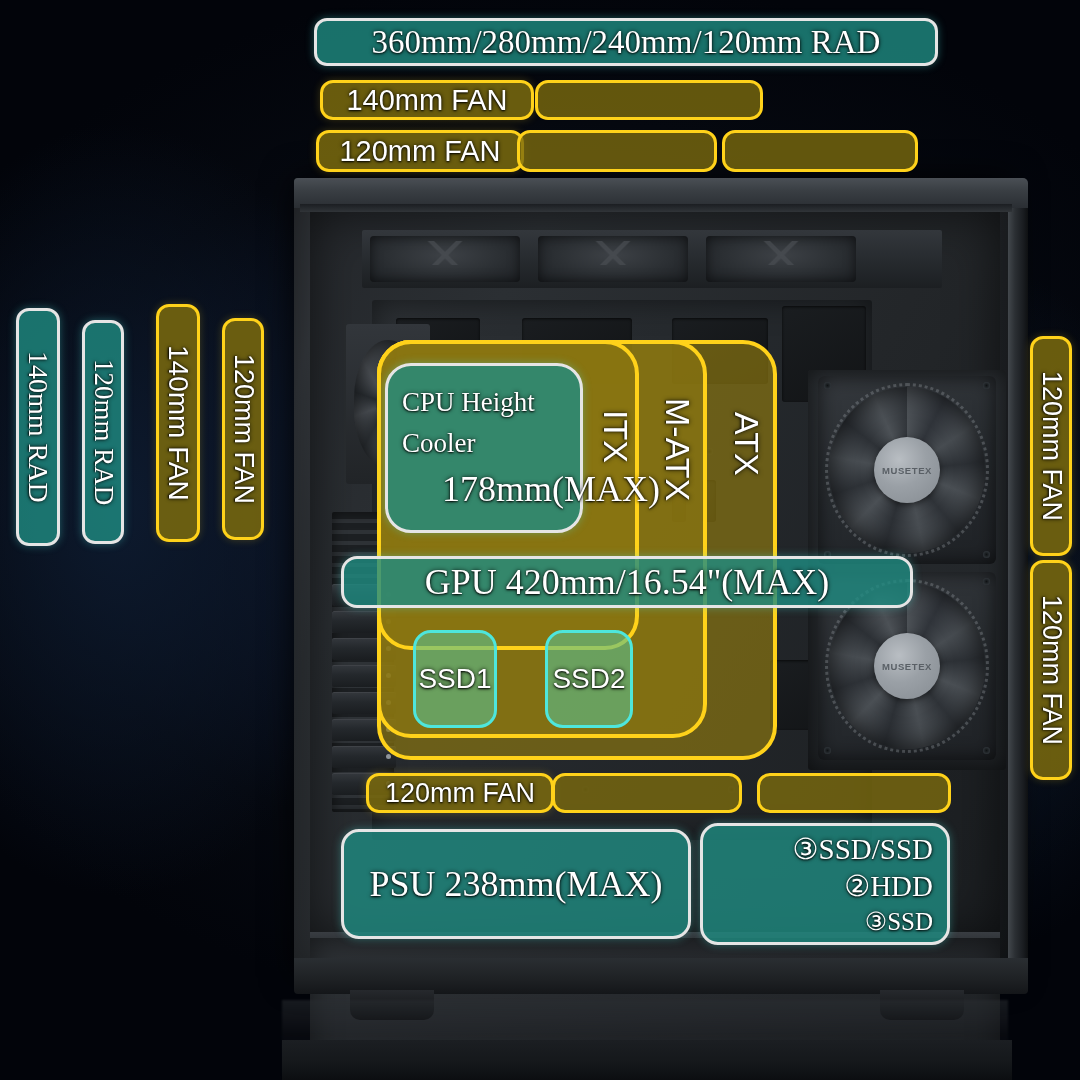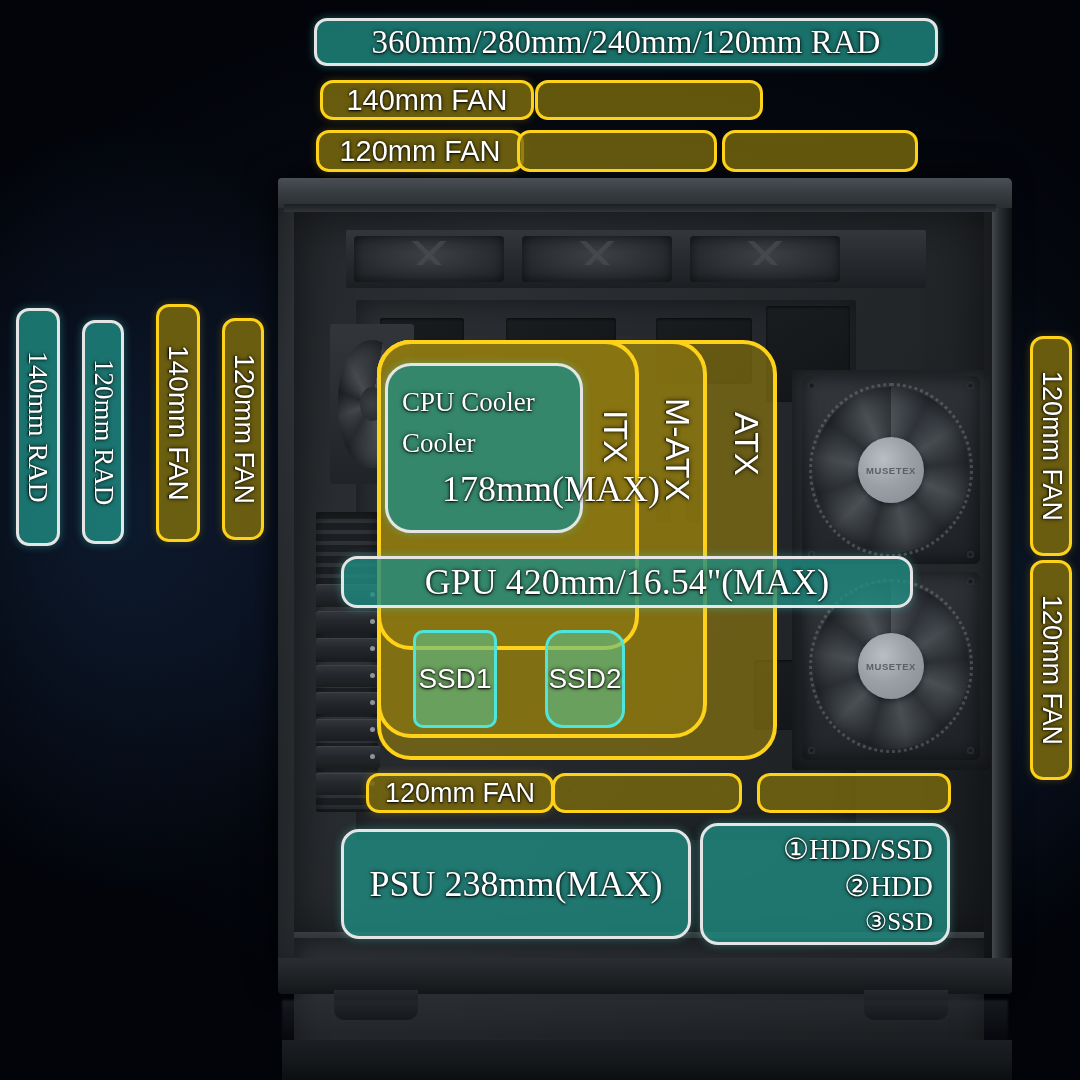--- a/index.html
+++ b/index.html
@@ -21,21 +21,21 @@
   .bg-glow-l {
     position:absolute; left:-140px; top:120px; width:520px; height:780px;
     background:radial-gradient(ellipse at center,#0d1a2e 0%,rgba(8,15,28,0) 70%);
   }
   .bg-glow-r {
     position:absolute; right:-120px; top:260px; width:460px; height:700px;
     background:radial-gradient(ellipse at center,#0c1829 0%,rgba(8,15,28,0) 70%);
   }
 
   
-  .case { position:absolute; left:278px; top:178px; width:734px; height:818px; }
+  .case { position:absolute; left:294px; top:178px; width:734px; height:818px; }
 
   .case-body {
     position:absolute; left:0; top:0; width:718px; height:800px;
     background:linear-gradient(104deg,#2a2d31 0%,#35393e 6%,#2e3236 14%,#26292d 55%,#1e2125 88%,#15181b 100%);
     border-radius:4px 4px 3px 3px;
     box-shadow:0 0 32px rgba(0,0,0,.85), inset 0 0 60px rgba(0,0,0,.45);
   }
   
   .case-side {
     position:absolute; left:714px; top:4px; width:20px; height:790px;
@@ -366,36 +366,36 @@
   <div class="mb-label" style="left:727px; top:412px;">ATX</div>
 
   <div class="mb" style="left:377px; top:340px; width:330px; height:398px;"></div>
   <div class="mb-label" style="left:658px; top:398px;">M-ATX</div>
 
   <div class="mb" style="left:377px; top:340px; width:262px; height:310px;"></div>
   <div class="mb-label" style="left:596px; top:410px;">ITX</div>
 
   <div class="lbl teal" style="left:385px; top:363px; width:198px; height:170px; border-radius:26px;
               flex-direction:column; align-items:flex-start; justify-content:center; padding-left:14px; gap:14px;">
-    <span style="font-size:27px;">CPU Cooler</span>
+    <span style="font-size:27px;">CPU Height</span>
     <span style="font-size:27px;">Cooler</span>
     <span style="font-size:36px;margin-left:40px;">178mm(MAX)</span>
   </div>
 
   <div class="lbl teal" style="left:341px; top:556px; width:572px; height:52px; font-size:36px; border-radius:16px;">GPU 420mm/16.54"(MAX)</div>
 
-  <div class="lbl teal-soft" style="left:413px; top:630px; width:84px; height:98px; font-size:28px; border-radius:10px;">SSD1</div>
-  <div class="lbl teal-soft" style="left:545px; top:630px; width:80px; height:98px; font-size:28px; border-radius:18px;">SSD2</div>
+  <div class="lbl teal-soft" style="left:413px; top:630px; width:84px; height:98px; font-size:28px; border-radius:18px;">SSD1</div>
+  <div class="lbl teal-soft" style="left:545px; top:630px; width:88px; height:98px; font-size:28px; border-radius:18px;">SSD2</div>
 
   <div class="lbl gold" style="left:358px; top:773px; width:188px; height:40px; font-size:27px;">120mm FAN</div>
   <div class="lbl gold-empty" style="left:552px; top:773px; width:190px; height:40px;"></div>
   <div class="lbl gold-empty" style="left:757px; top:773px; width:194px; height:40px;"></div>
 
   <div class="lbl teal" style="left:341px; top:829px; width:350px; height:110px; font-size:36px; border-radius:18px;">PSU 238mm(MAX)</div>
 
   <div class="lbl teal" style="left:700px; top:823px; width:250px; height:122px; border-radius:18px;
               flex-direction:column; align-items:flex-end; justify-content:center; padding-right:14px; gap:8px;">
-    <span style="font-size:29px;">①HDD/SSD</span>
+    <span style="font-size:29px;">③SSD/SSD</span>
     <span style="font-size:29px;">②HDD</span>
     <span style="font-size:25px;">③SSD</span>
   </div>
 
 </div>
 
 </body></html>

